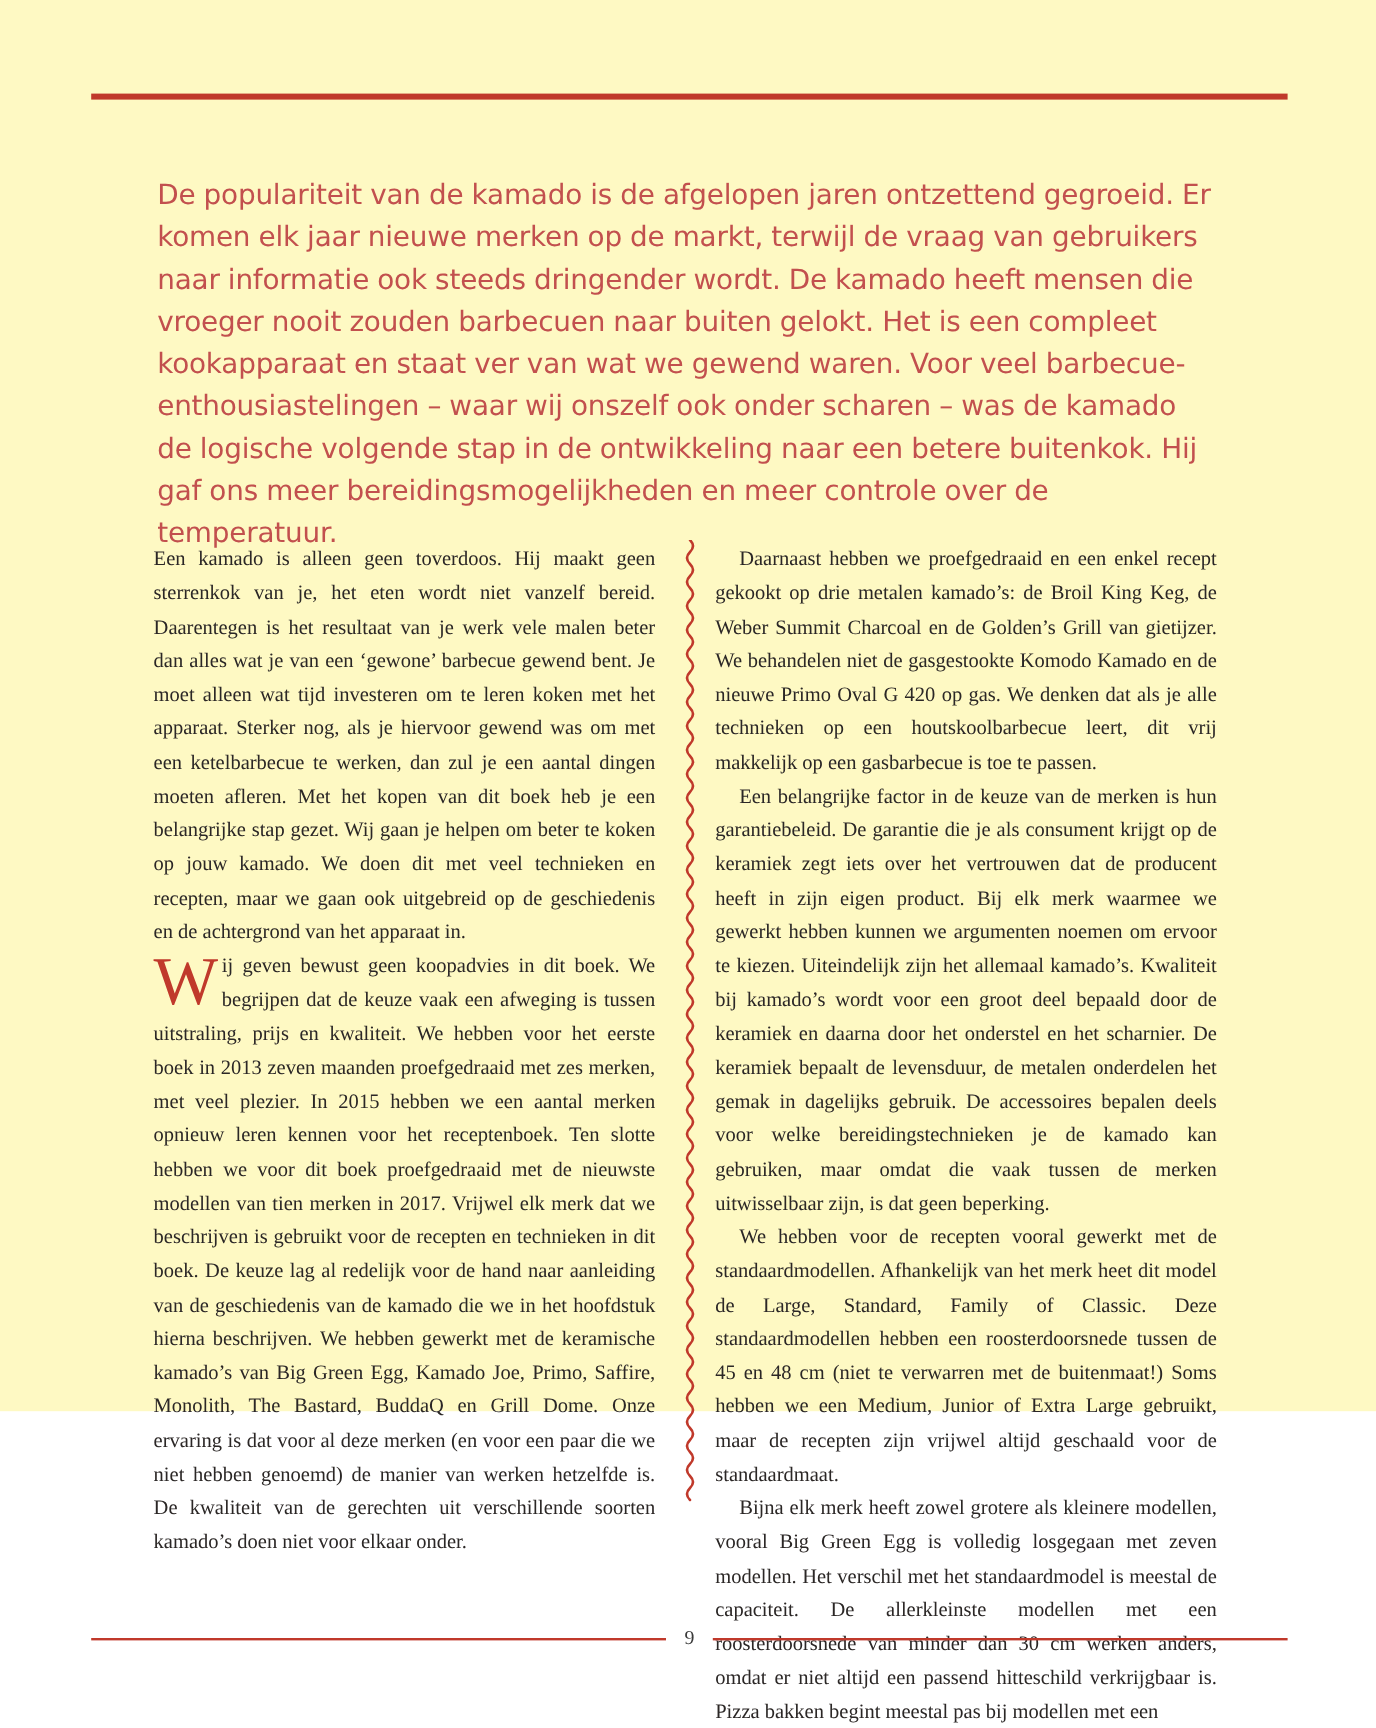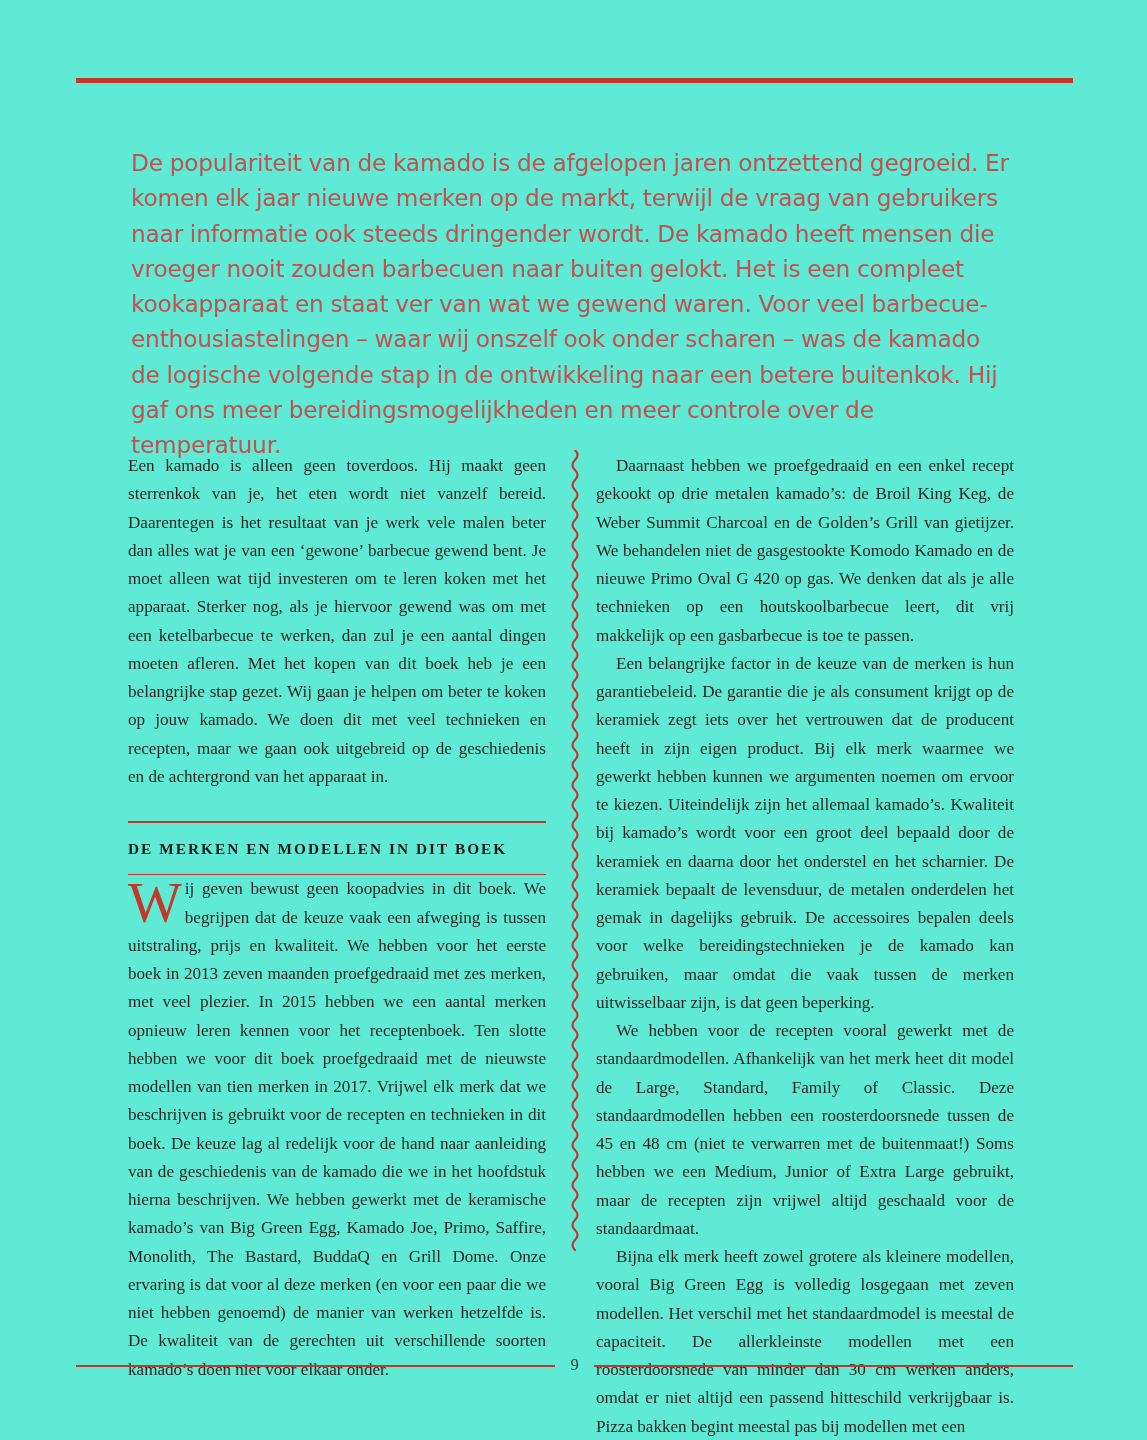--- a/index.html
+++ b/index.html
@@ -14,22 +14,22 @@
     overflow: hidden;
     font-family: "Liberation Serif", "DejaVu Serif", serif;
     color: #231f20;
     position: relative;
   }
 
   .page {
     position: absolute;
     inset: 0;
     width: 1147px;
-    height: 1440px;
-    background: #5eead4;
+    height: 1176px;
+    background: #fef9c3;
   }
 
   
   .top-rule {
     position: absolute;
     left: 76px;
     top: 78px;
     width: 997px;
     height: 5px;
     background: #c0392b;
@@ -182,25 +182,20 @@
                  q5 5 0 10 q-5 5 0 10 q5 5 0 10 q-5 5 0 10 q5 5 0 10 q-5 5 0 10
                  q5 5 0 10 q-5 5 0 10 q5 5 0 10 q-5 5 0 10 q5 5 0 10 q-5 5 0 10
                  q5 5 0 10 q-5 5 0 10" fill="none" stroke="#c0392b" stroke-width="2.1" stroke-linecap="round"></path>
       </svg>
     </div>
 
     <div class="col col-left">
 
       <p>Een kamado is alleen geen toverdoos. Hij maakt geen sterrenkok van je, het eten wordt niet vanzelf bereid. Daarentegen is het resultaat van je werk vele malen beter dan alles wat je van een ‘gewone’ barbecue gewend bent. Je moet alleen wat tijd investeren om te leren koken met het apparaat. Sterker nog, als je hiervoor gewend was om met een ketelbarbecue te werken, dan zul je een aantal dingen moeten afleren. Met het kopen van dit boek heb je een belangrijke stap gezet. Wij gaan je helpen om beter te koken op jouw kamado. We doen dit met veel technieken en recepten, maar we gaan ook uitgebreid op de geschiedenis en de achtergrond van het apparaat in.</p>
 
-      <div class="section-head">
-        <div class="rule-red"></div>
-        <h2>De merken en modellen in dit boek</h2>
-        <div class="rule-red"></div>
-      </div>
 
       <p class="dropcap-para"><span class="dropcap">W</span><span>ij geven bewust geen koopadvies in dit boek. We begrijpen dat de keuze vaak een afweging is tussen uitstraling, prijs en kwaliteit. We hebben voor het eerste boek in 2013 zeven maanden proefgedraaid met zes merken, met veel plezier. In 2015 hebben we een aantal merken opnieuw leren kennen voor het receptenboek. Ten slotte hebben we voor dit boek proefgedraaid met de nieuwste modellen van tien merken in 2017. Vrijwel elk merk dat we beschrijven is gebruikt voor de recepten en technieken in dit boek. De keuze lag al redelijk voor de hand naar aanleiding van de geschiedenis van de kamado die we in het hoofdstuk hierna beschrijven. We hebben gewerkt met de keramische kamado’s van Big Green Egg, Kamado Joe, Primo, Saffire, Monolith, The Bastard, BuddaQ en Grill Dome. Onze ervaring is dat voor al deze merken (en voor een paar die we niet hebben genoemd) de manier van werken hetzelfde is. De kwaliteit van de gerechten uit verschillende soorten kamado’s doen niet voor elkaar onder.</span></p>
 
     </div>
 
     <div class="col col-right">
 
       <p class="indent">Daarnaast hebben we proefgedraaid en een enkel recept gekookt op drie metalen kamado’s: de Broil King Keg, de Weber Summit Charcoal en de Golden’s Grill van gietijzer. We behandelen niet de gasgestookte Komodo Kamado en de nieuwe Primo Oval G 420 op gas. We denken dat als je alle technieken op een houtskoolbarbecue leert, dit vrij makkelijk op een gasbarbecue is toe te passen.</p>
 
       <p class="indent">Een belangrijke factor in de keuze van de merken is hun garantiebeleid. De garantie die je als consument krijgt op de keramiek zegt iets over het vertrouwen dat de producent heeft in zijn eigen product. Bij elk merk waarmee we gewerkt hebben kunnen we argumenten noemen om ervoor te kiezen. Uiteindelijk zijn het allemaal kamado’s. Kwaliteit bij kamado’s wordt voor een groot deel bepaald door de keramiek en daarna door het onderstel en het scharnier. De keramiek bepaalt de levensduur, de metalen onderdelen het gemak in dagelijks gebruik. De accessoires bepalen deels voor welke bereidingstechnieken je de kamado kan gebruiken, maar omdat die vaak tussen de merken uitwisselbaar zijn, is dat geen beperking.</p>

